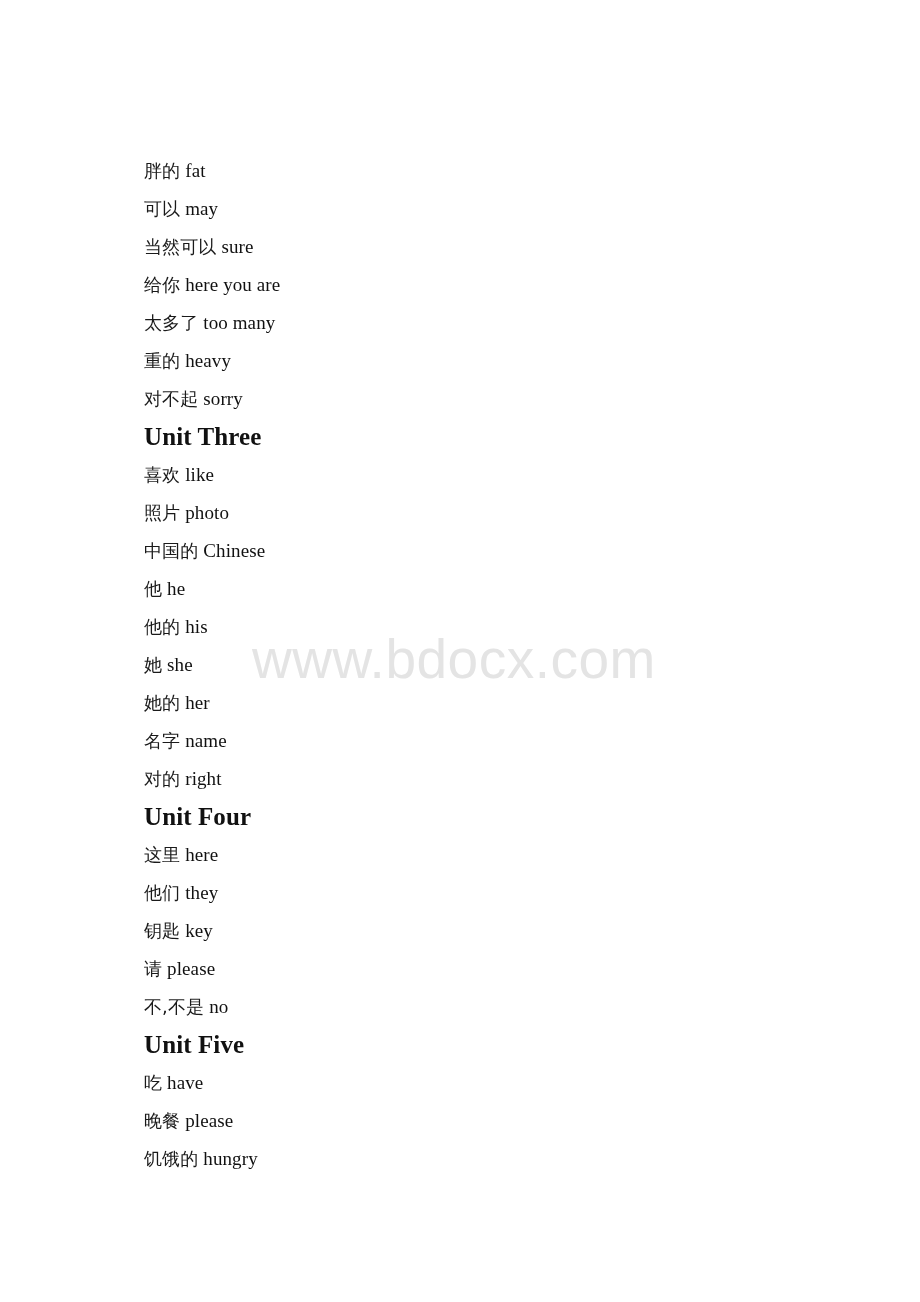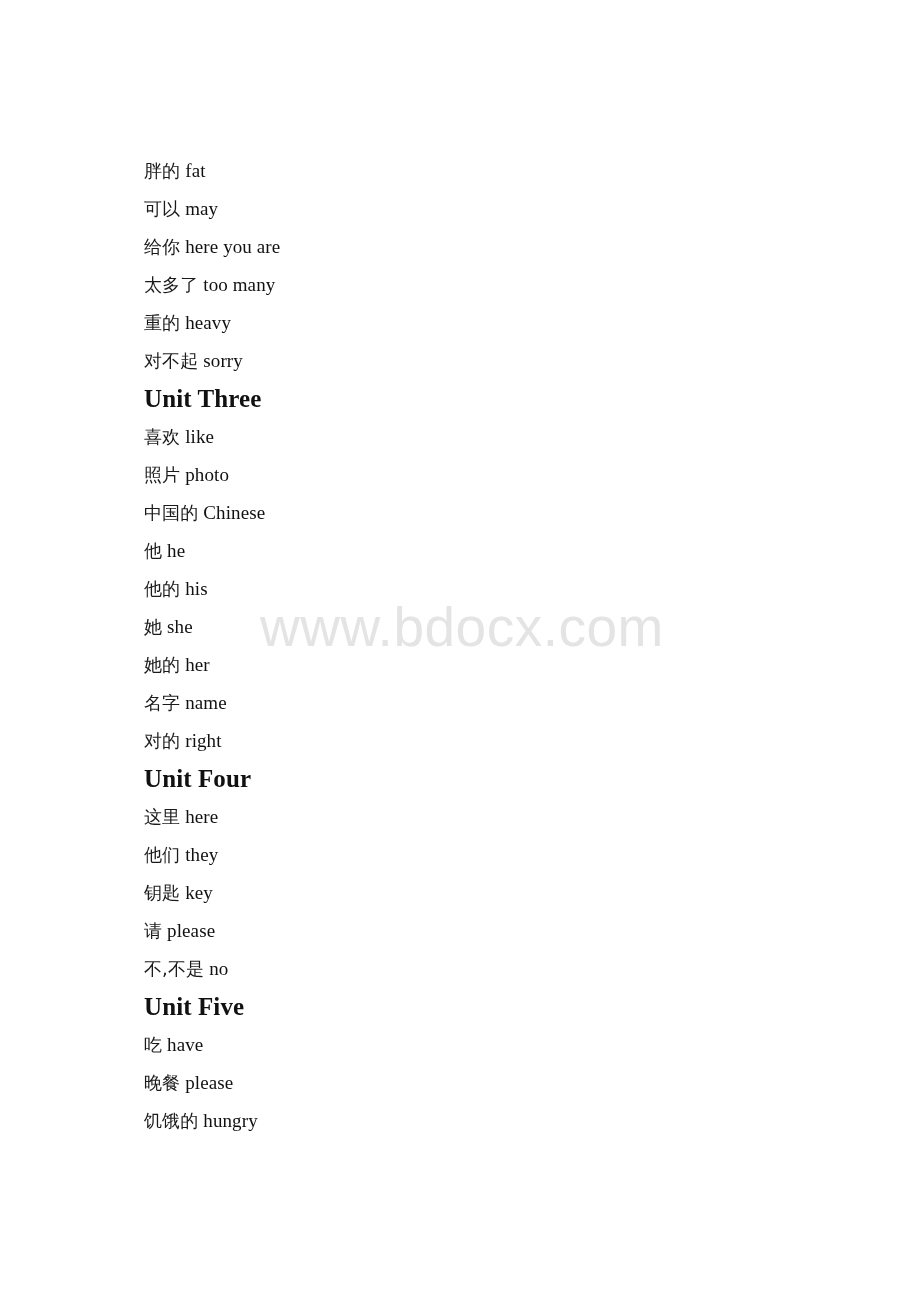--- a/index.html
+++ b/index.html
@@ -23,30 +23,29 @@
     top: 0;
     width: 920px;
     height: 1302px;
     background: #ffffff;
   }
 
   
   #watermark {
     position: absolute;
     left: 252px;
-    top: 600px;
+    top: 632px;
     font-family: "Liberation Sans", "DejaVu Sans", sans-serif;
     font-size: 55px;
     line-height: 55px;
     letter-spacing: 0.5px;
     color: #e4e4e4;
     white-space: nowrap;
     user-select: none;
     z-index: 1;
-    margin-left: 8px;
   }
 
   
   #vocab-list {
     position: absolute;
     left: 144px;
     top: 104px;
     width: 700px;
     z-index: 2;
     margin-top: 48px;
@@ -87,20 +86,21 @@
 </head>
 <body>
 
 <div id="page">
 
   <div id="watermark">www.bdocx.com</div>
 
   <div id="vocab-list">
       <div class="vocab-line"><span class="cn">胖的</span><span class="gap"></span><span class="en">fat</span></div>
       <div class="vocab-line"><span class="cn">可以</span><span class="gap"></span><span class="en">may</span></div>
+      <div class="vocab-line"><span class="cn">当然可以</span><span class="gap"></span><span class="en">sure</span></div>
       <div class="vocab-line"><span class="cn">给你</span><span class="gap"></span><span class="en">here you are</span></div>
       <div class="vocab-line"><span class="cn">太多了</span><span class="gap"></span><span class="en">too many</span></div>
       <div class="vocab-line"><span class="cn">重的</span><span class="gap"></span><span class="en">heavy</span></div>
       <div class="vocab-line"><span class="cn">对不起</span><span class="gap"></span><span class="en">sorry</span></div>
       <div class="vocab-line unit"><span class="en">Unit Three</span></div>
       <div class="vocab-line"><span class="cn">喜欢</span><span class="gap"></span><span class="en">like</span></div>
       <div class="vocab-line"><span class="cn">照片</span><span class="gap"></span><span class="en">photo</span></div>
       <div class="vocab-line"><span class="cn">中国的</span><span class="gap"></span><span class="en">Chinese</span></div>
       <div class="vocab-line"><span class="cn">他</span><span class="gap"></span><span class="en">he</span></div>
       <div class="vocab-line"><span class="cn">他的</span><span class="gap"></span><span class="en">his</span></div>

